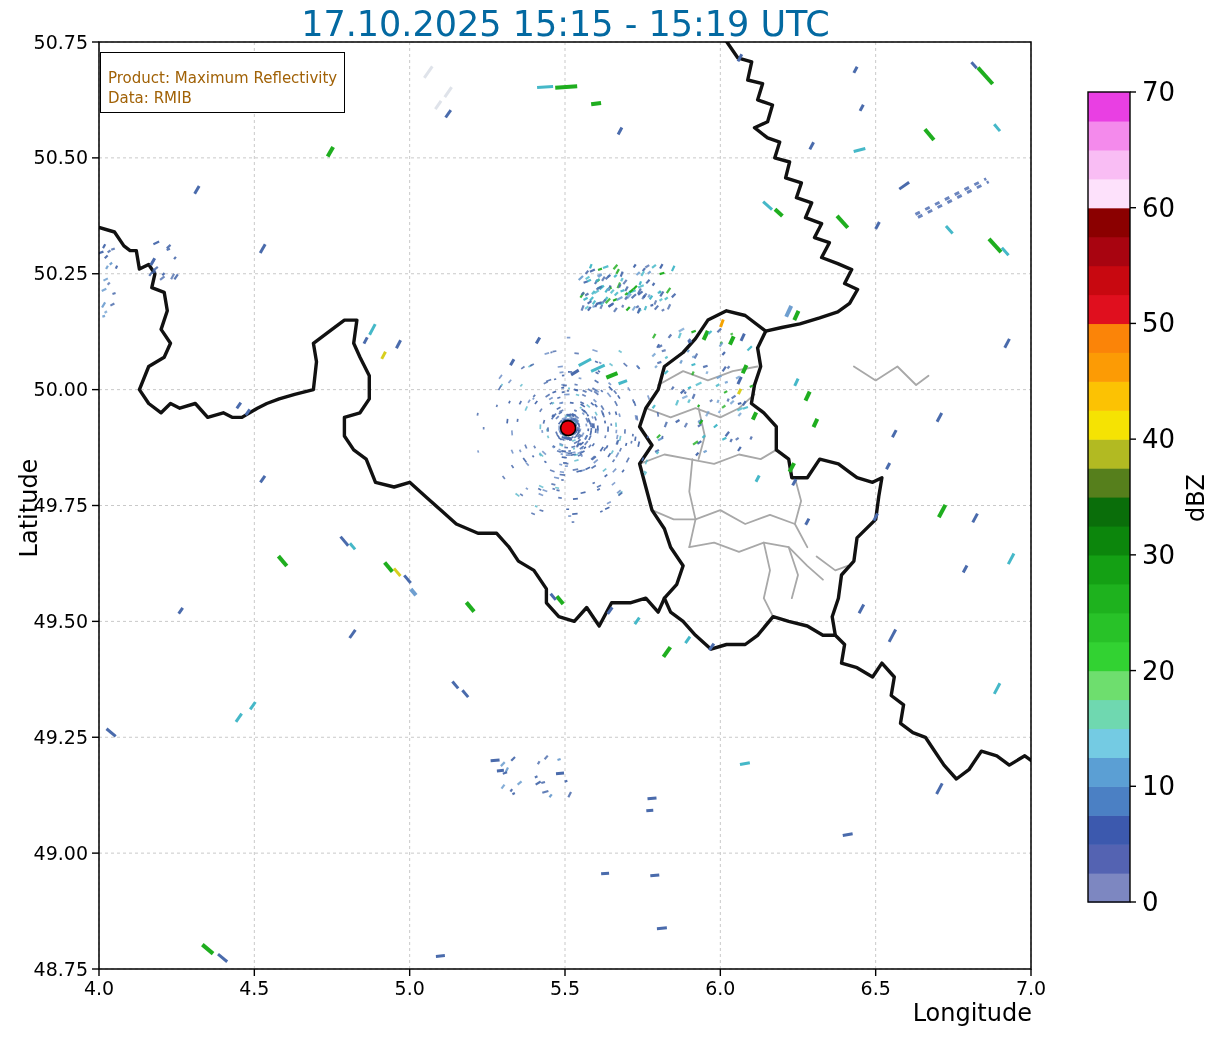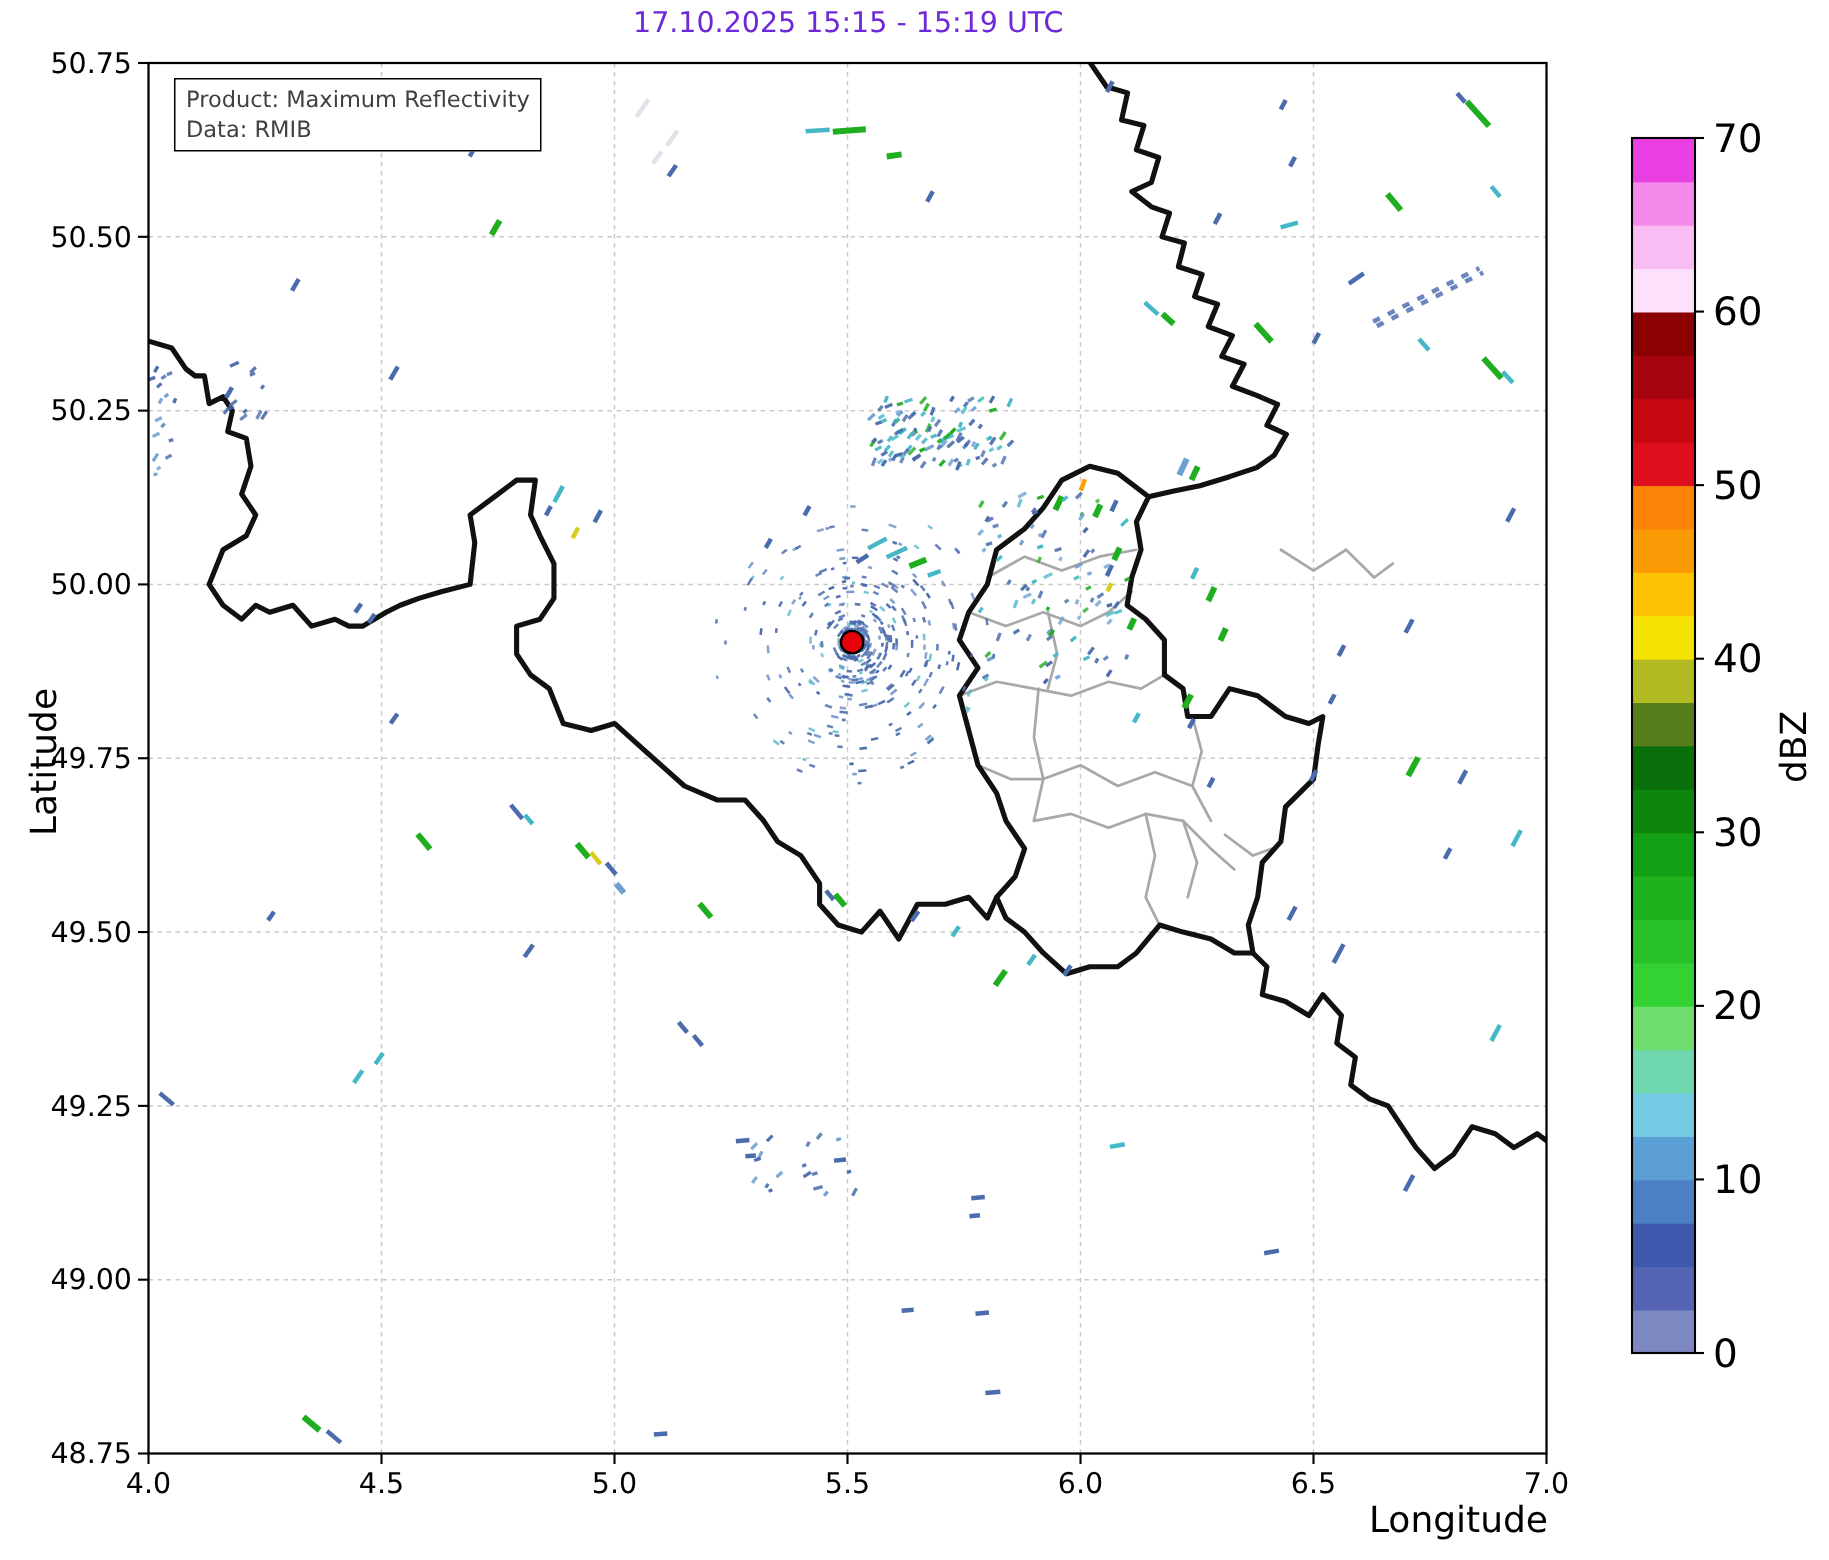--- a/index.html
+++ b/index.html
@@ -1,26 +1,26 @@
 <!DOCTYPE html>
 <html><head>
 <meta charset="utf-8">
 <style>
   html,body{margin:0;padding:0;background:#ffffff;width:1219px;height:1040px;overflow:hidden;
     font-family:"DejaVu Sans","Liberation Sans",sans-serif;}
   .fig{position:relative;width:1219px;height:1040px;background:#fff;}
   .fig-title{position:absolute;left:99px;top:4px;width:933px;text-align:center;
-    font-size:19px;color:#6d28d9;white-space:nowrap;}
+    font-size:35px;color:#0369a1;white-space:nowrap;}
   .xlabel{position:absolute;left:99px;top:999px;width:933px;text-align:right;font-size:24px;color:#000;}
   .ylabel{position:absolute;left:-36px;top:494px;width:130px;text-align:center;font-size:24px;color:#000;
     transform:rotate(-90deg);transform-origin:center center;}
   .cblabel{position:absolute;left:1146px;top:484px;width:100px;text-align:center;font-size:24px;color:#000;
     transform:rotate(-90deg);transform-origin:center center;}
   .annobox{position:absolute;left:100px;top:52px;background:#ffffff;border:1.6px solid #000;
-    padding:3px 7px 4px 7px;font-size:15px;line-height:20px;color:#404040;margin-left:16px;}
+    padding:15px 7px 4px 7px;font-size:15px;line-height:20px;color:#a16207;}
   svg{position:absolute;left:0;top:0;}
 </style>
 </head>
 <body>
 
 <div class="fig">
   <svg id="plot" width="1219" height="1040">
       <defs>
         <clipPath id="plotclip">
           <rect x="99" y="42" width="932" height="927"></rect>

